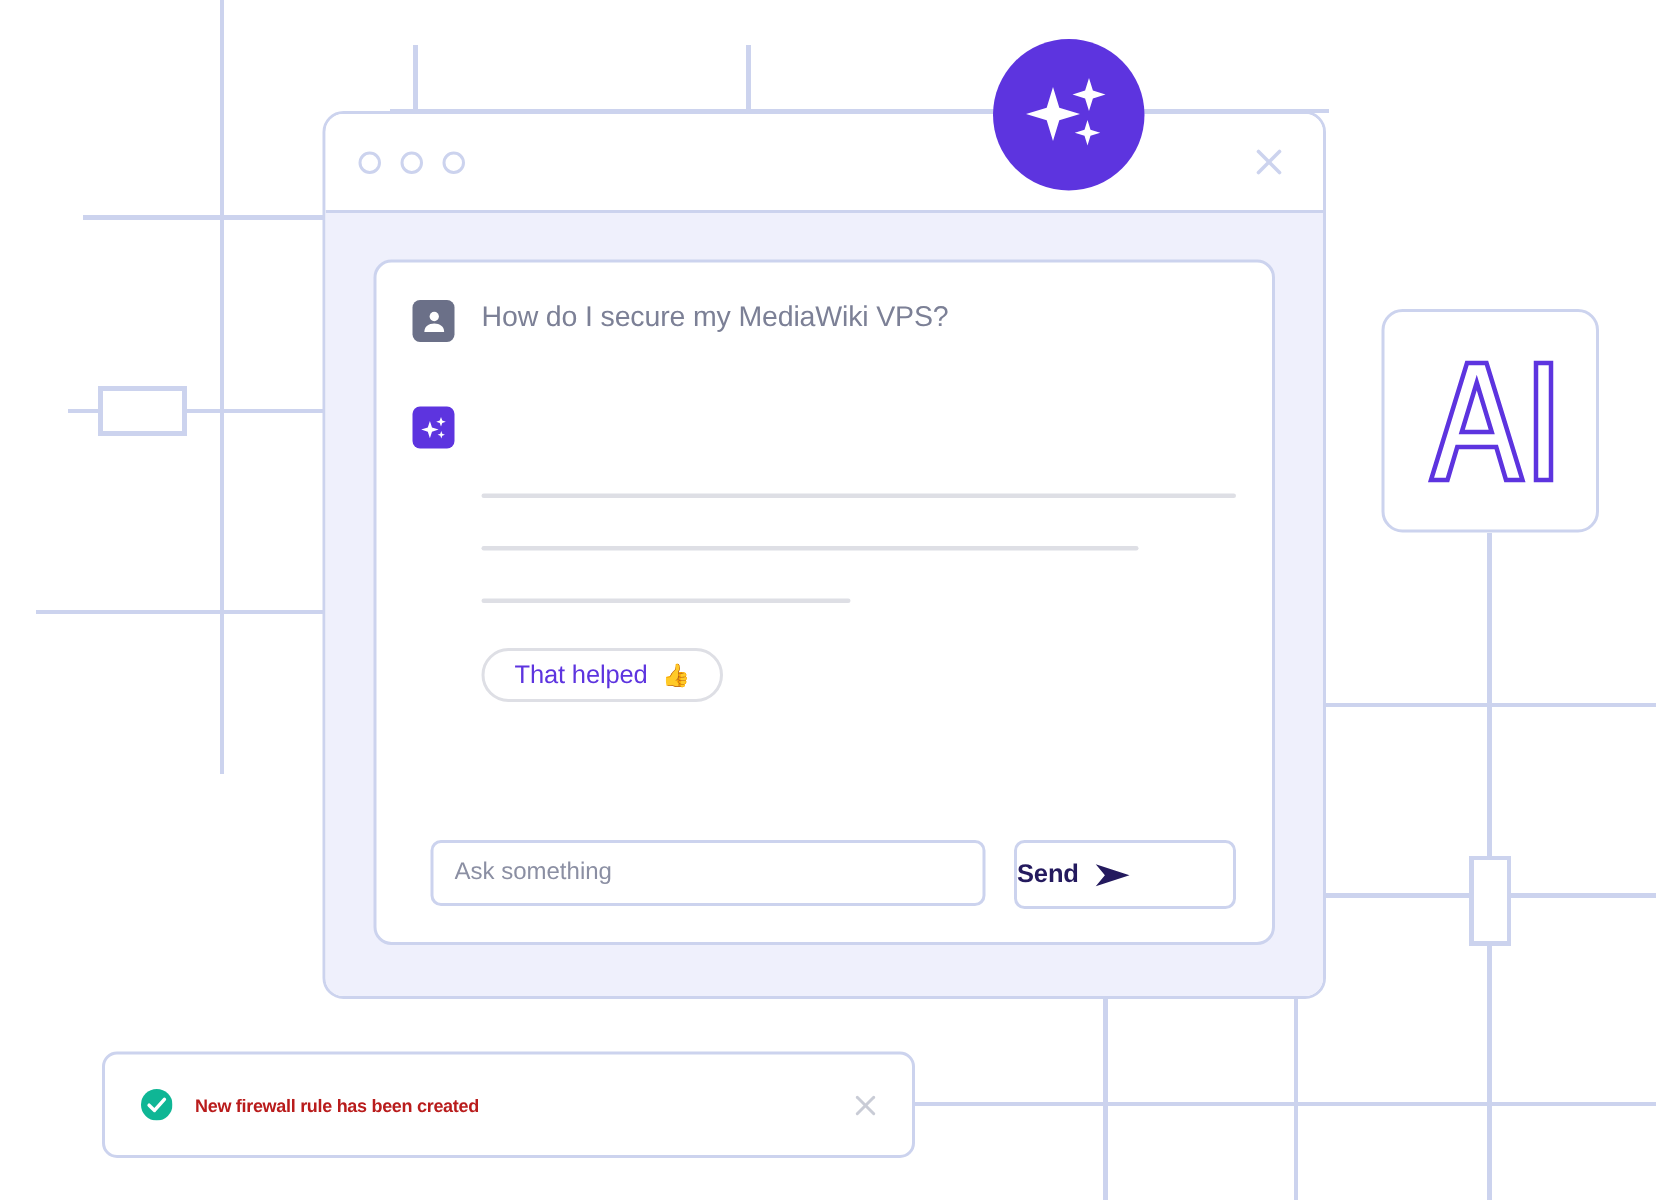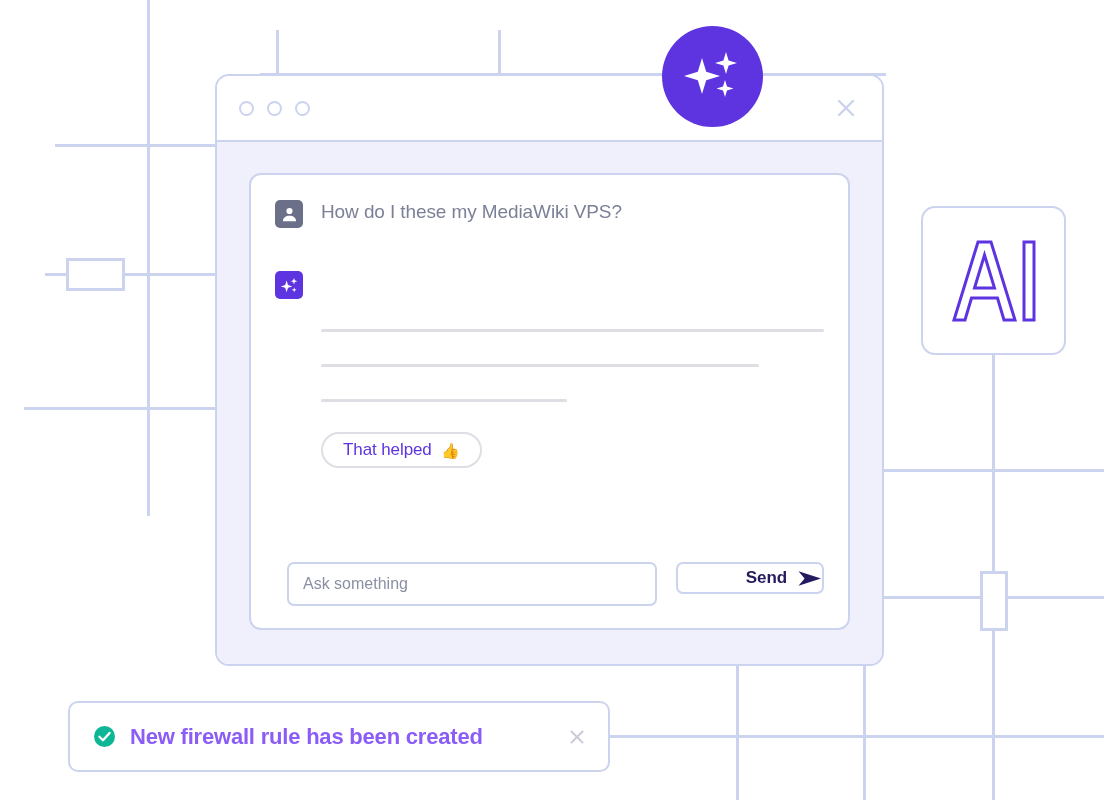--- a/index.html
+++ b/index.html
@@ -186,33 +186,33 @@
     padding: 0 14px;
     font-family: "Liberation Sans", sans-serif;
     font-size: 16px;
     color: #241a5e;
     outline: none;
   }
   .ask-input::placeholder { color: #8b8fa3; }
 
   .send-btn {
     flex: 0 0 148px;
-    height: 32px;
+    height: 46px;
     border: 2px solid #ccd3ee;
     border-radius: 7px;
     background: #ffffff;
     color: #241a5e;
     font-family: "Liberation Sans", sans-serif;
     font-size: 17px;
     font-weight: bold;
     letter-spacing: -0.1px;
     cursor: pointer;
     display: flex;
     align-items: center;
-    justify-content: flex-end;
+    justify-content: flex-start;
     gap: 11px;
   }
 
   
   .toast {
     position: absolute;
     left: 68px;
     top: 701px;
     width: 542px;
     height: 71px;
@@ -220,23 +220,23 @@
     border: 2px solid #ccd3ee;
     border-radius: 10px;
     z-index: 5;
     display: flex;
     align-items: center;
     padding: 0 20px 0 24px;
   }
   .toast-check { flex: 0 0 21px; height: 21px; display: flex; align-items: center; }
   .toast-text {
     margin-left: 15px;
-    font-size: 22px;
+    font-size: 12px;
     font-weight: bold;
-    color: #8b5cf6;
+    color: #b91c1c;
     letter-spacing: -0.2px;
     flex: 1 1 auto;
   }
   .toast-close {
     flex: 0 0 22px;
     height: 22px;
     display: flex; align-items: center; justify-content: center;
     cursor: pointer;
   }
 </style>
@@ -312,21 +312,21 @@
     <div class="window-body">
       <div class="chat-panel">
 
         <div class="msg user">
           <span class="av user-av">
             <svg width="17" height="17" viewBox="0 0 17 17" xmlns="http://www.w3.org/2000/svg">
               <circle cx="8.5" cy="5" r="3.1" fill="#ffffff"></circle>
               <path d="M1.9 15.3c0-3.6 2.9-5.6 6.6-5.6s6.6 2 6.6 5.6z" fill="#ffffff"></path>
             </svg>
           </span>
-          <span class="msg-text">How do I these my MediaWiki VPS?</span>
+          <span class="msg-text">How do I secure my MediaWiki VPS?</span>
         </div>
 
         <div class="msg bot">
           <span class="av bot-av">
             <svg width="19" height="19" viewBox="0 0 19 19" xmlns="http://www.w3.org/2000/svg">
               <path fill="#ffffff" d="M6.6 4.6 L8 9 L12.4 10.4 L8 11.8 L6.6 16.2 L5.2 11.8 L0.8 10.4 L5.2 9 Z"></path>
               <path fill="#ffffff" d="M14 2 L14.85 4.35 L17.2 5.2 L14.85 6.05 L14 8.4 L13.15 6.05 L10.8 5.2 L13.15 4.35 Z"></path>
               <path fill="#ffffff" d="M14.2 11.4 L14.85 13.2 L16.65 13.85 L14.85 14.5 L14.2 16.3 L13.55 14.5 L11.75 13.85 L13.55 13.2 Z"></path>
             </svg>
           </span>

